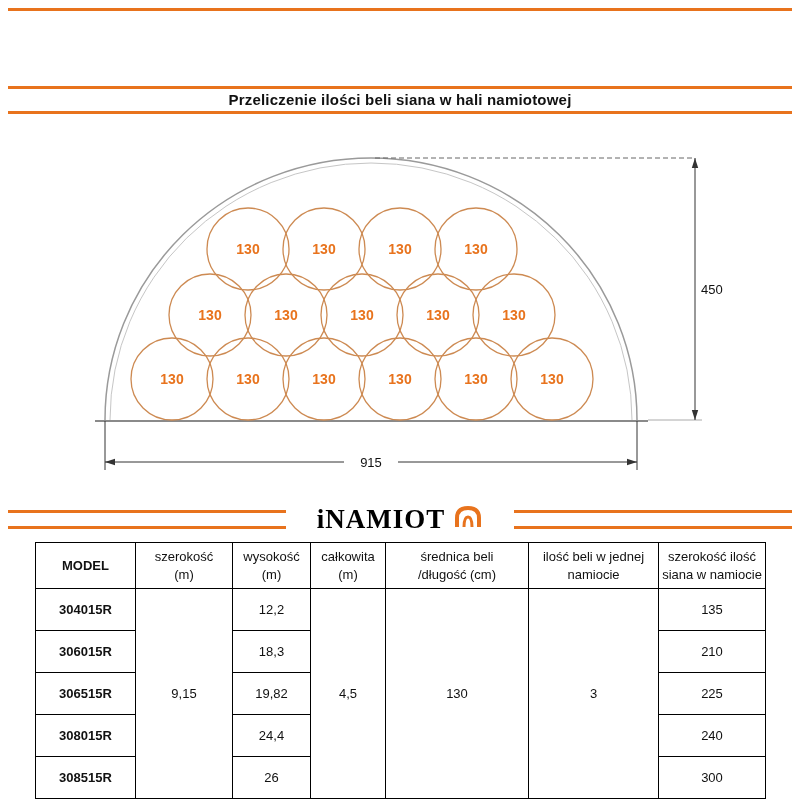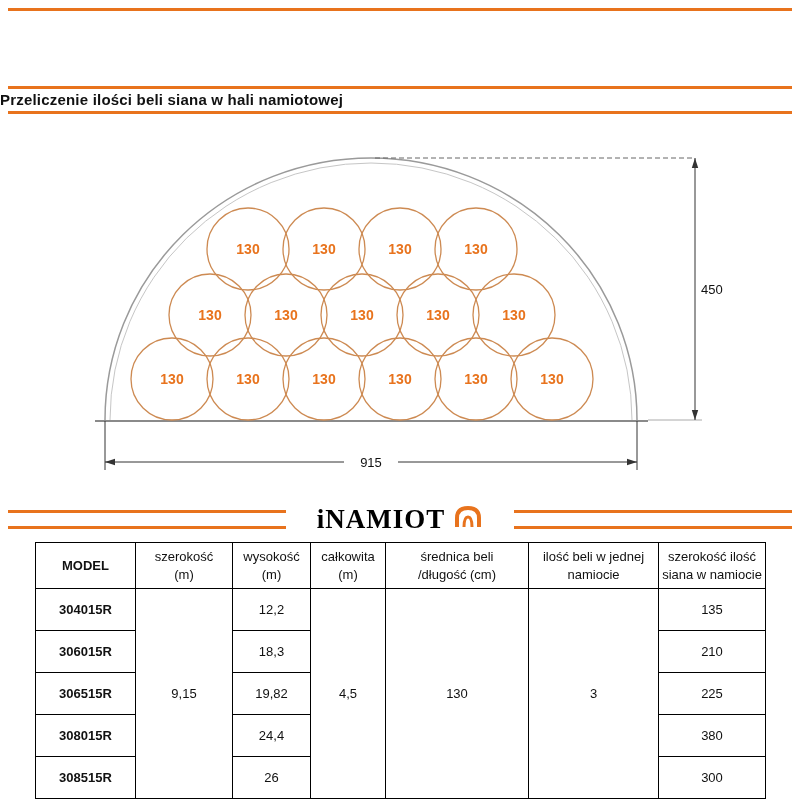--- a/index.html
+++ b/index.html
@@ -16,21 +16,21 @@
     height: 3px;
     background: #e8731d;
   }
   #rule-top    { left: 8px; right: 8px; top: 8px; }
   #rule-title-above { left: 8px; right: 8px; top: 86px; }
   #rule-title-below { left: 8px; right: 8px; top: 111px; }
 
   #page-title {
     position: absolute;
     top: 91px; left: 0; right: 0;
-    text-align: left;
+    text-align: center;
     font-size: 15px;
     font-weight: bold;
     letter-spacing: 0.2px;
   }
 
   #diagram-wrap {
     position: absolute;
     top: 140px; left: 0;
     width: 800px; height: 345px;
   }
@@ -278,21 +278,21 @@
       <td>210</td>
     </tr>
     <tr>
       <td class="model">306515R</td>
       <td>19,82</td>
       <td>225</td>
     </tr>
     <tr>
       <td class="model">308015R</td>
       <td>24,4</td>
-      <td>380</td>
+      <td>240</td>
     </tr>
     <tr>
       <td class="model">308515R</td>
       <td>26</td>
       <td>300</td>
     </tr>
   </tbody>
 </table>
 
 </body></html>

